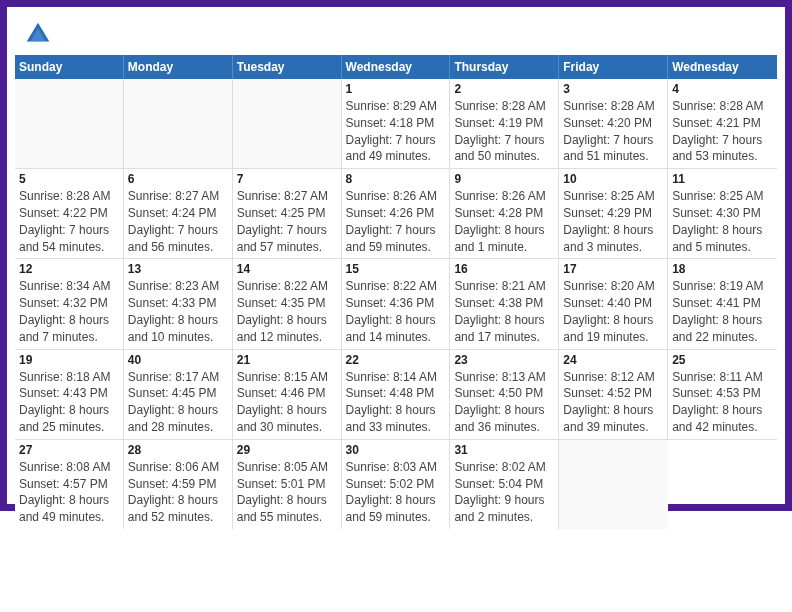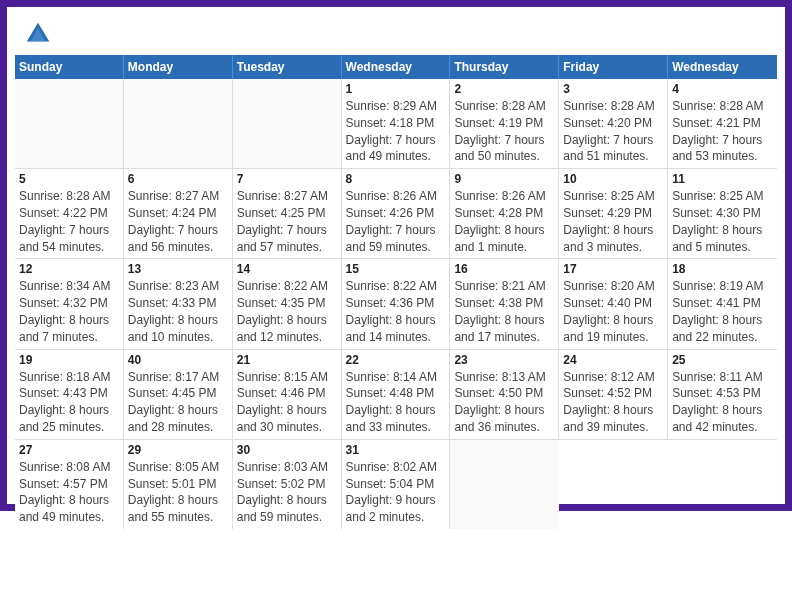--- a/index.html
+++ b/index.html
@@ -316,20 +316,26 @@
           </div>
         </div>
         <div class="cal-week">
           <div class="cal-cell">
             <div class="day-number">27</div>
             <div class="day-info" style="white-space: pre-line;">Sunrise: 8:08 AM
 Sunset: 4:57 PM
 Daylight: 8 hours and 49 minutes.</div>
           </div>
           <div class="cal-cell">
+            <div class="day-number">28</div>
+            <div class="day-info" style="white-space: pre-line;">Sunrise: 8:06 AM
+Sunset: 4:59 PM
+Daylight: 8 hours and 52 minutes.</div>
+          </div>
+          <div class="cal-cell">
             <div class="day-number">29</div>
             <div class="day-info" style="white-space: pre-line;">Sunrise: 8:05 AM
 Sunset: 5:01 PM
 Daylight: 8 hours and 55 minutes.</div>
           </div>
           <div class="cal-cell">
             <div class="day-number">30</div>
             <div class="day-info" style="white-space: pre-line;">Sunrise: 8:03 AM
 Sunset: 5:02 PM
 Daylight: 8 hours and 59 minutes.</div>

